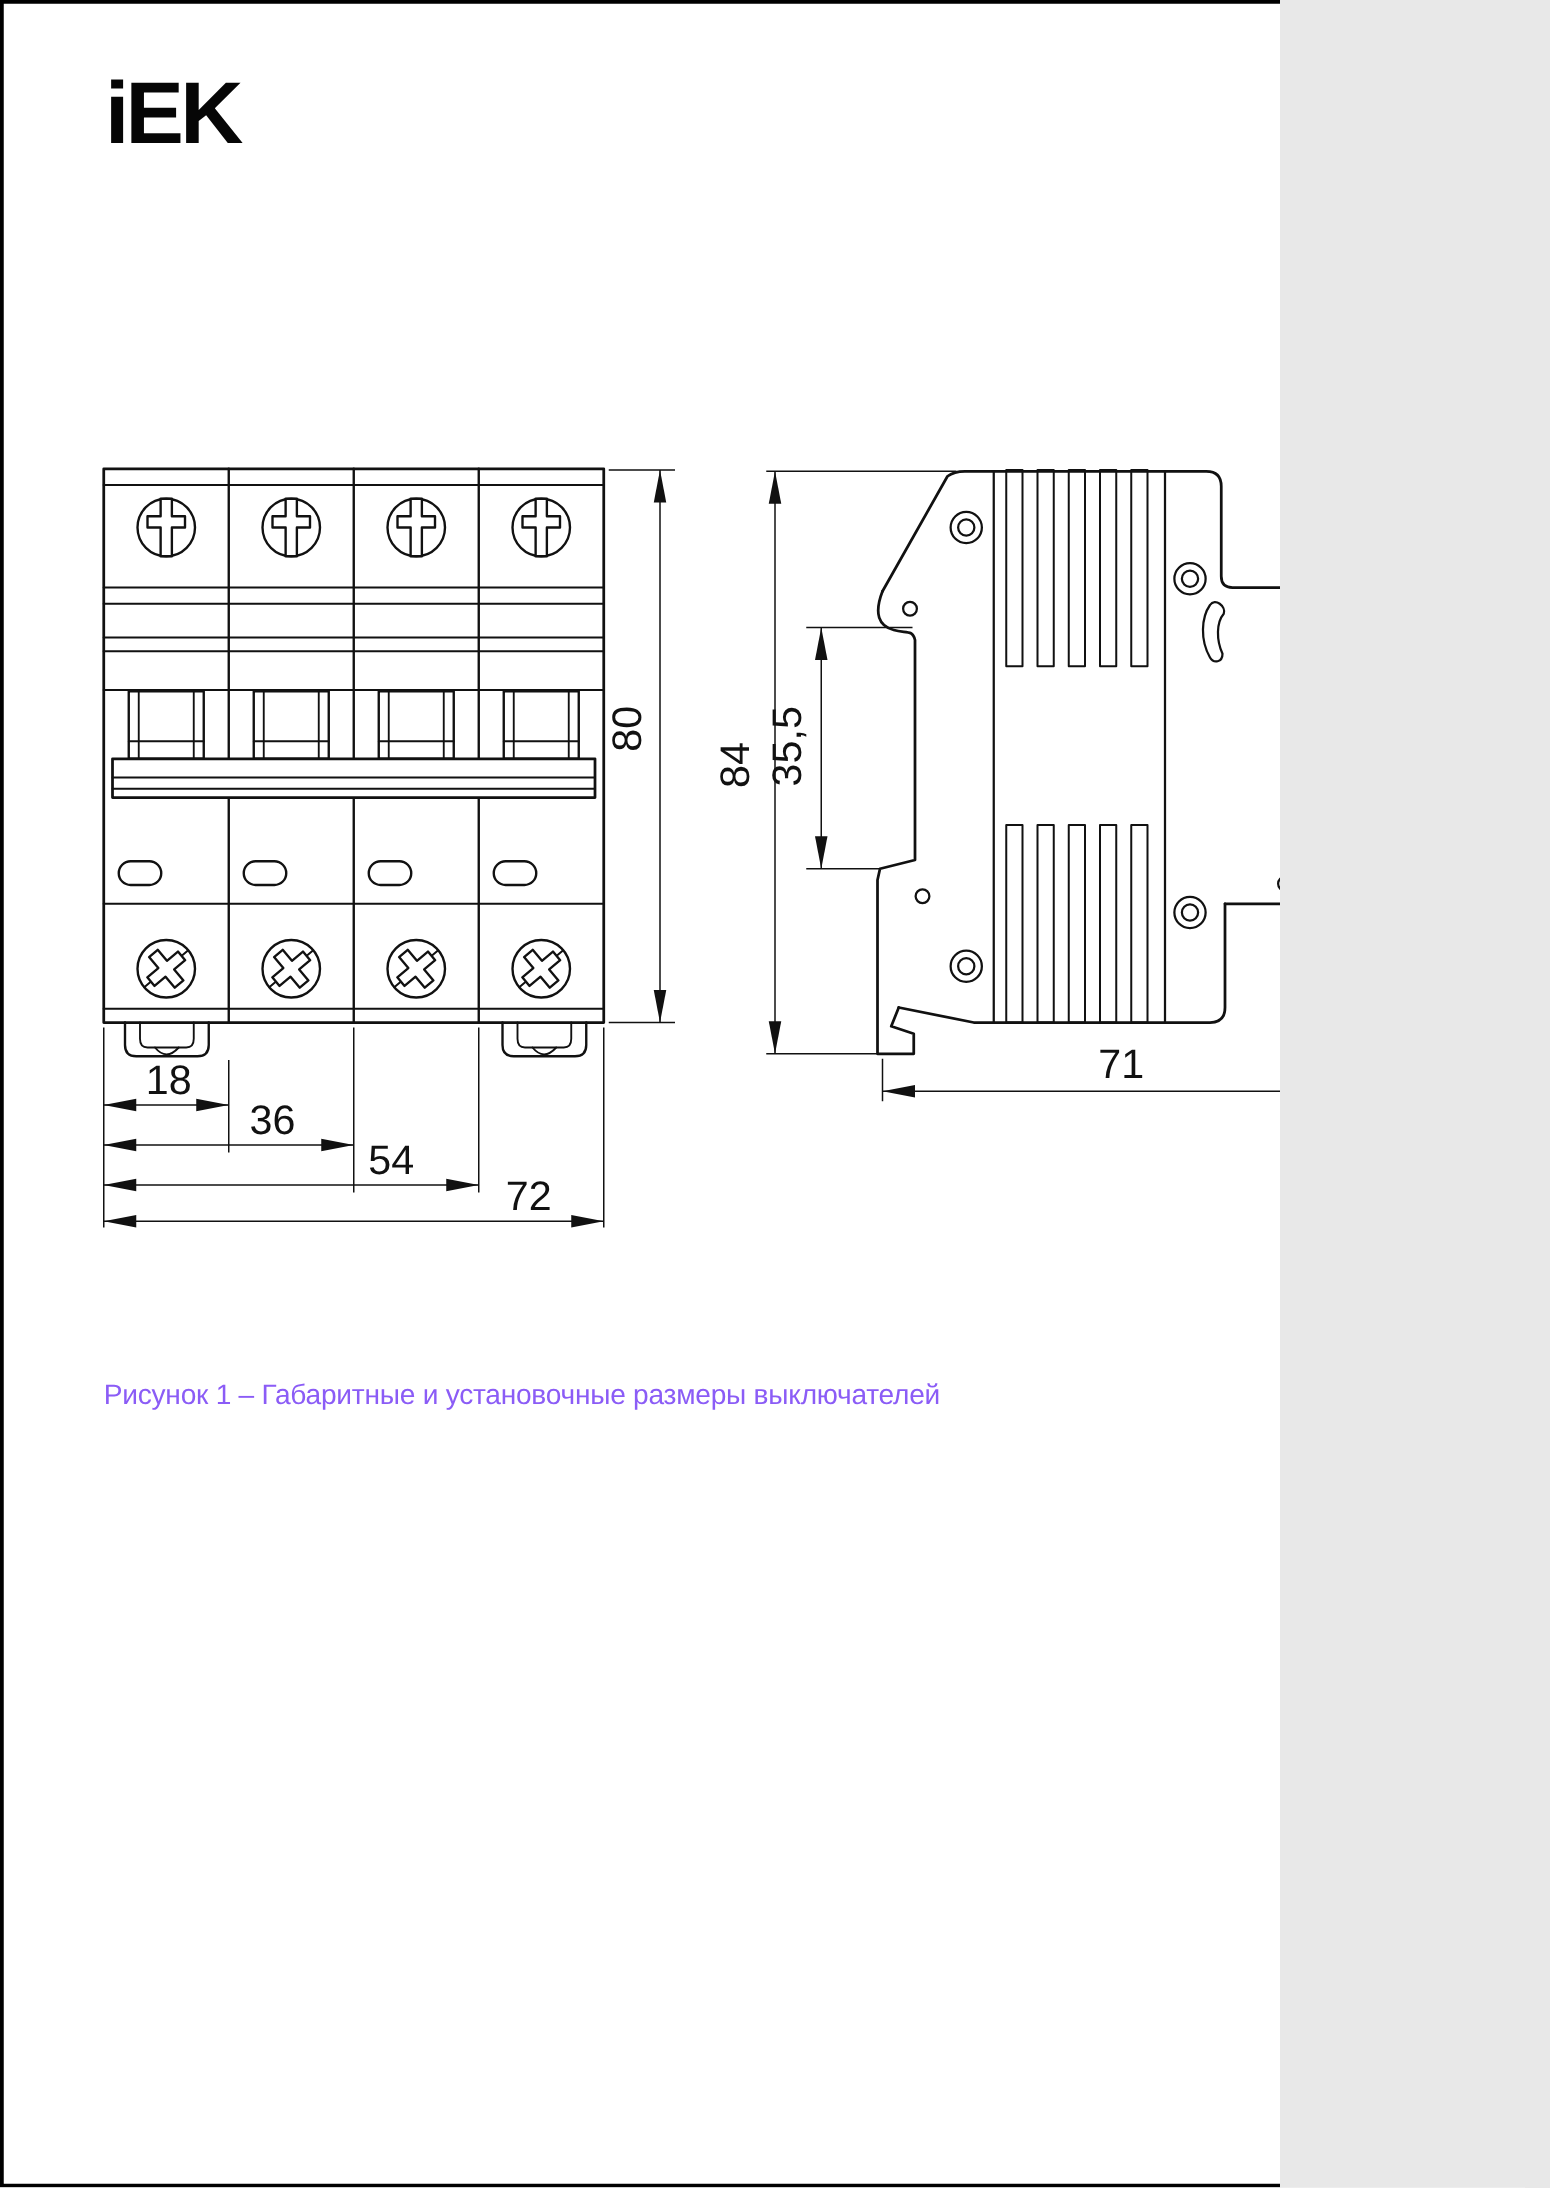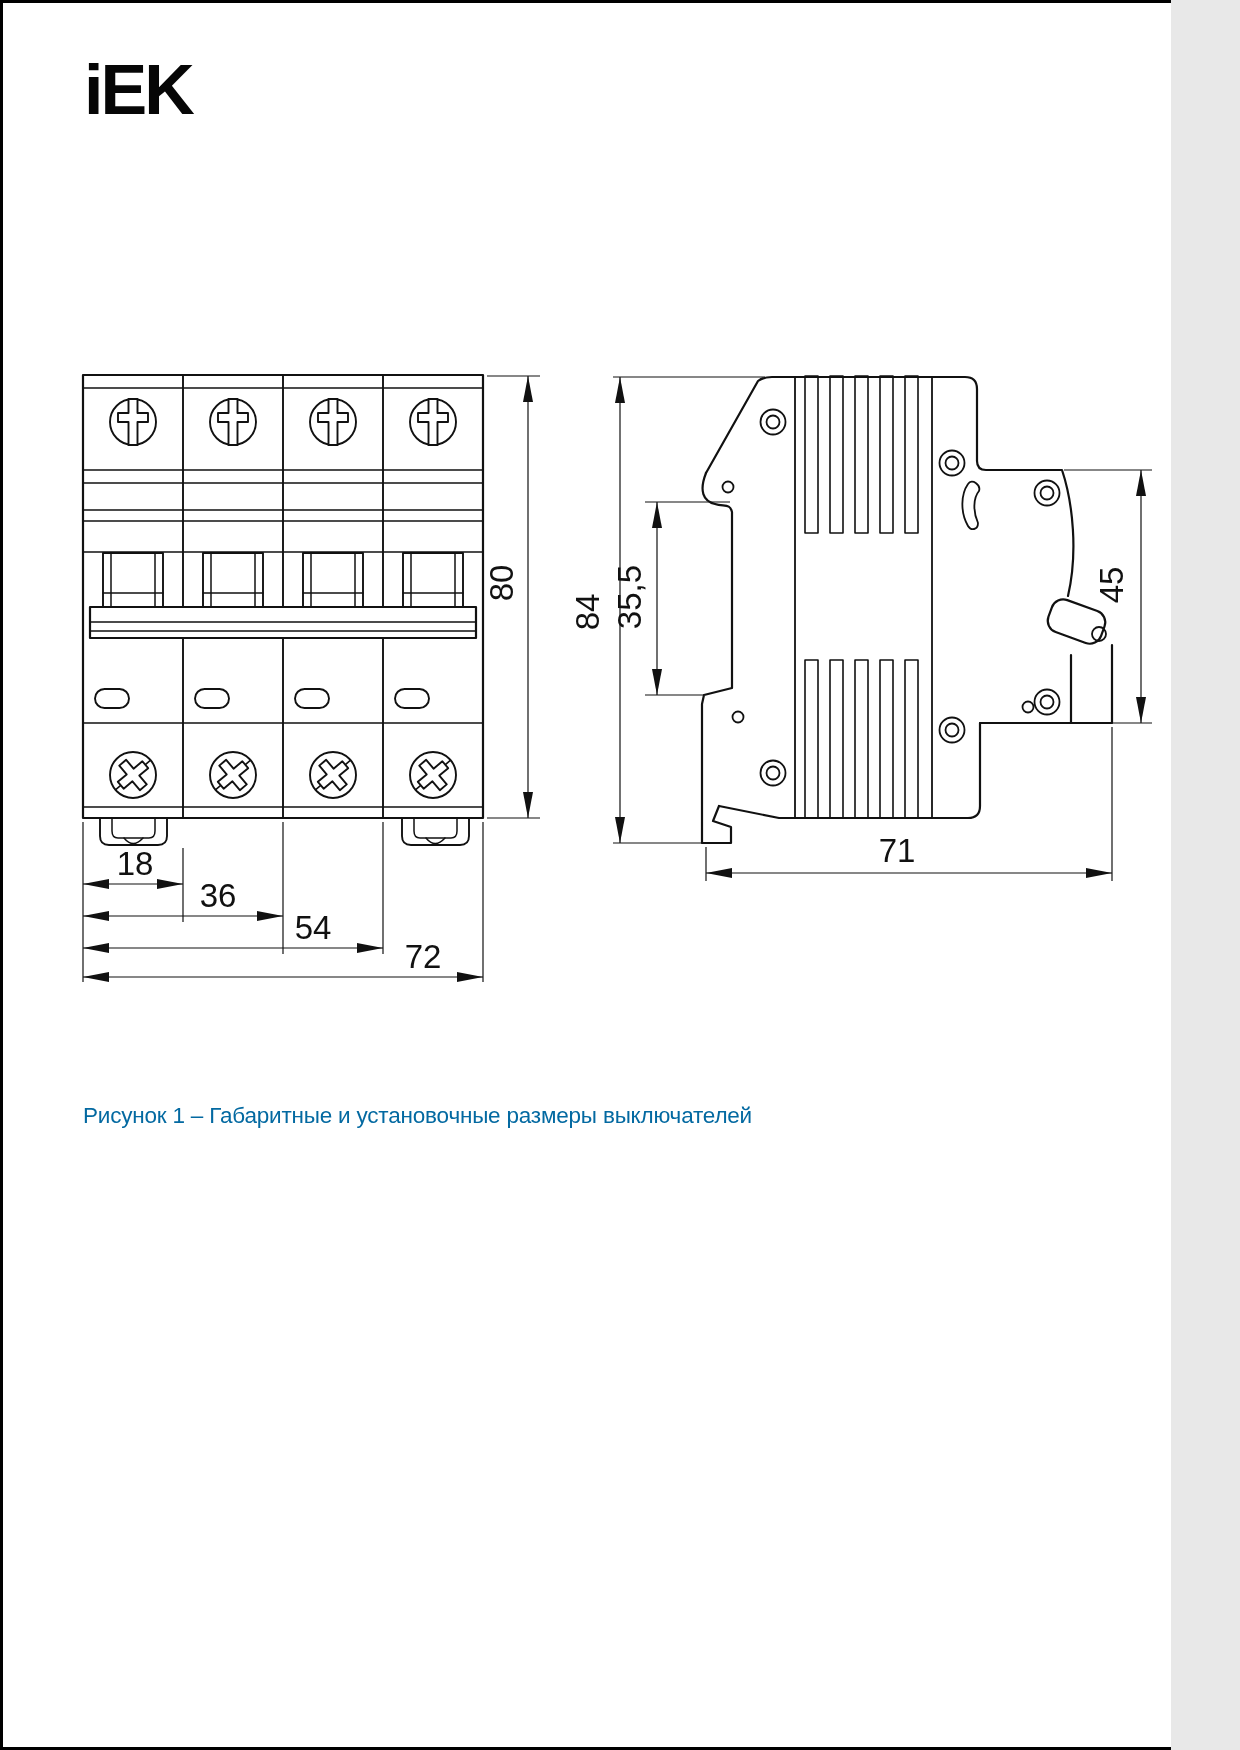--- a/index.html
+++ b/index.html
@@ -1,32 +1,32 @@
 <!DOCTYPE html>
 <html><head>
 <meta charset="utf-8">
 <style>
   html,body{margin:0;padding:0;background:#e8e8e8;}
   .page{
     position:relative;
-    width:1171px;height:1750px;
+    width:1024px;height:1750px;
     background:#ffffff;
     font-family:"Liberation Sans", sans-serif;
     overflow:hidden;
     text-align:right;
   }
   .page-border{
     position:absolute;left:0;top:0;width:1240px;height:1750px;
     box-sizing:border-box;border:3px solid #000;
     pointer-events:none;
   }
   .drawing-svg{position:absolute;left:0;top:0;}
   .caption{
     position:absolute;left:83px;top:1103px;
-    font-size:22.5px;color:#0369a1;letter-spacing:-0.2px;
+    font-size:22.5px;color:#8b5cf6;letter-spacing:-0.2px;
     white-space:nowrap;
   }
   .logo-text{
     font-family:"Liberation Sans", sans-serif;
     font-weight:bold;font-size:70px;letter-spacing:-3px;
     fill:#060606;
   }
   text.dim{
     font-family:"Liberation Sans", sans-serif;
     font-size:33px;fill:#111;

